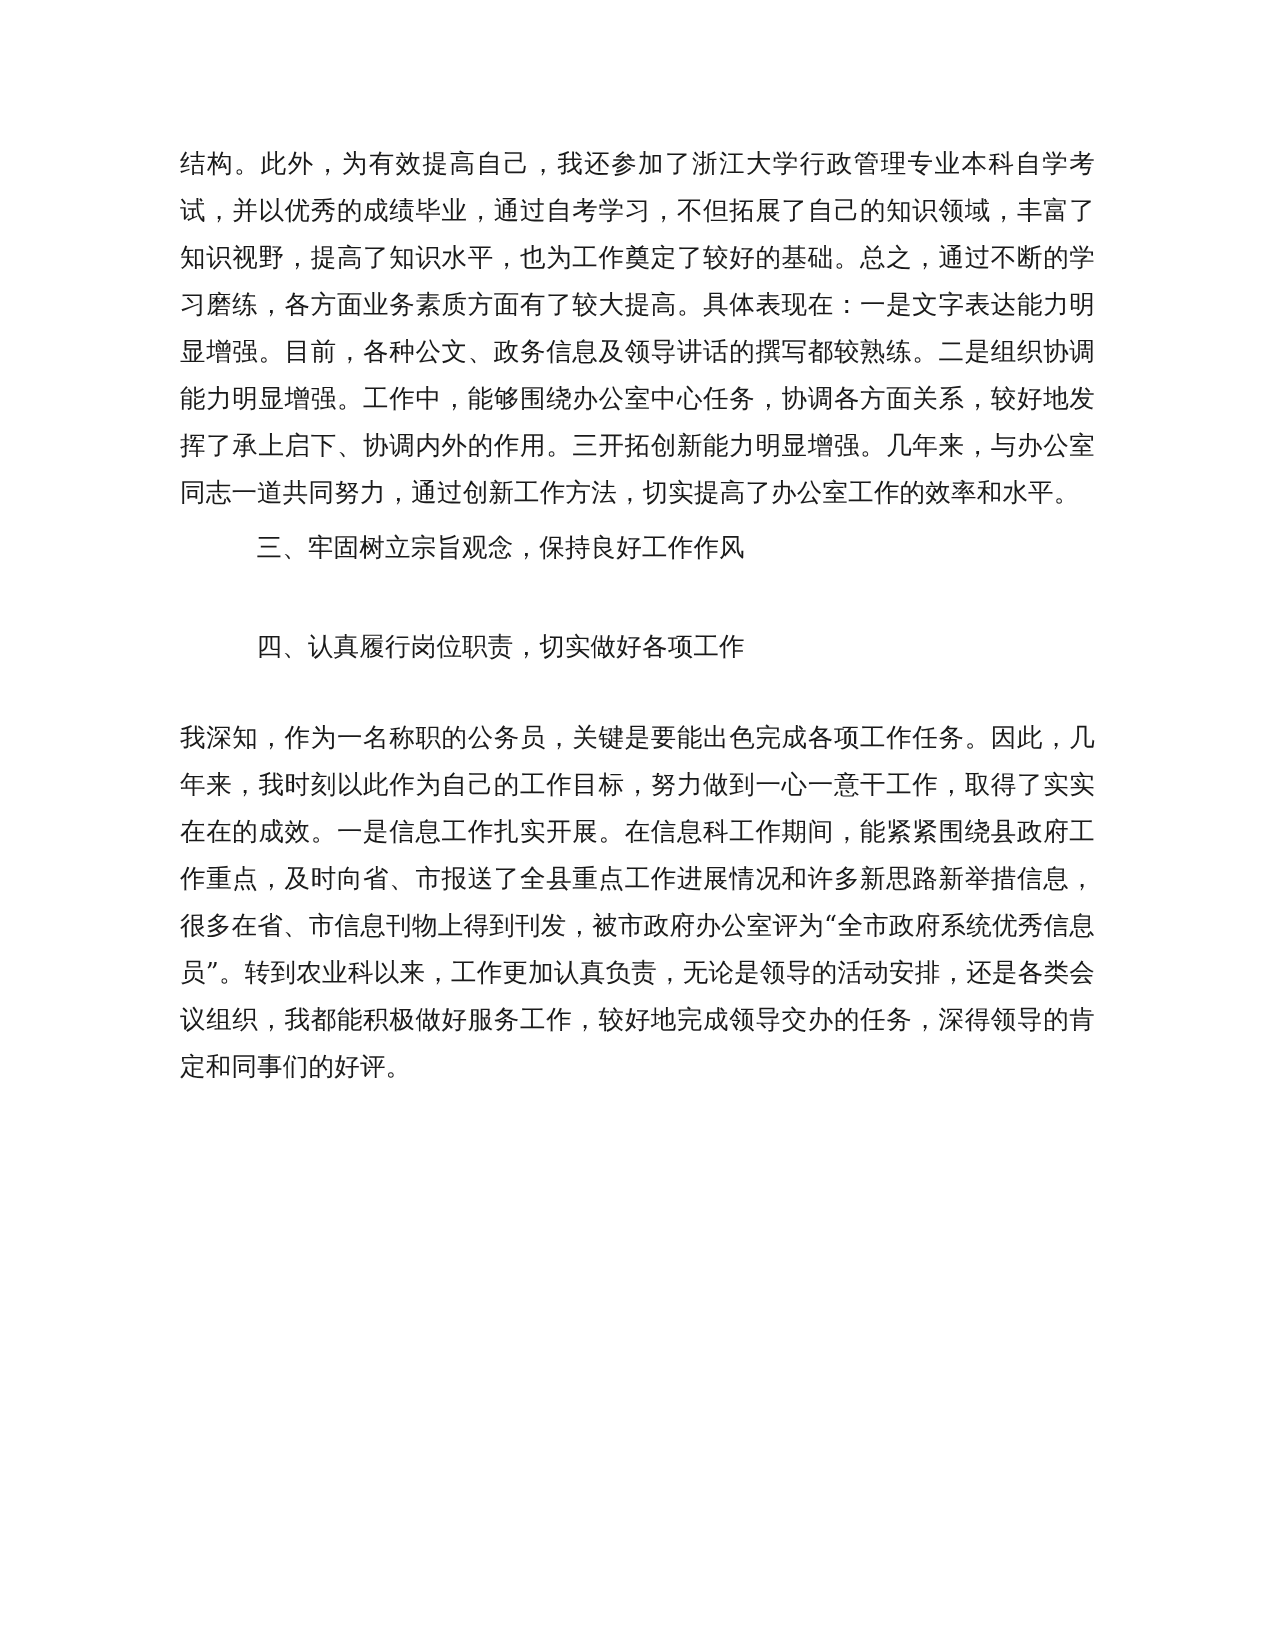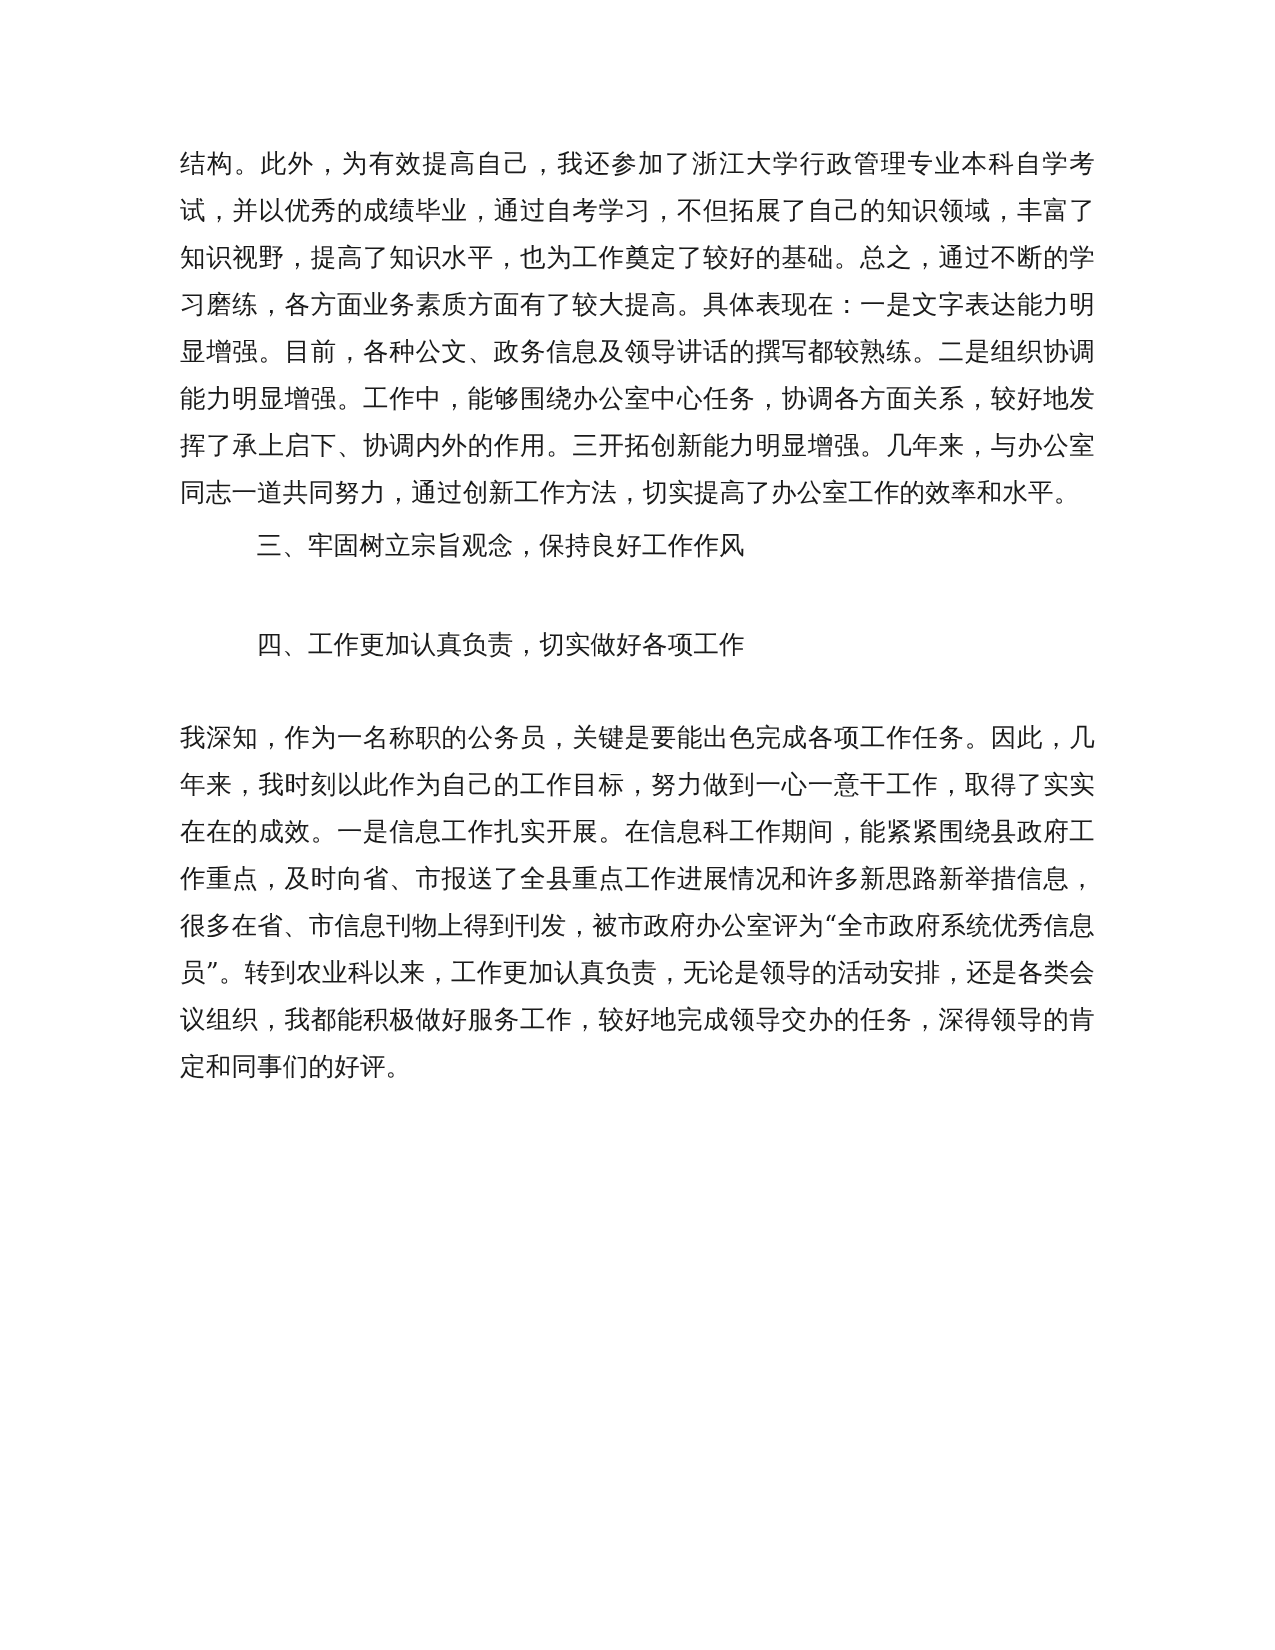--- a/index.html
+++ b/index.html
@@ -29,21 +29,20 @@
     line-height: 47px;
     text-align: justify;
     text-justify: inter-ideograph;
     letter-spacing: 0.2px;
   }
   p.para {
     text-indent: 0;
   }
   p.heading {
     text-indent: 3em;
-    font-family: Liberation Mono, monospace;
   }
   .gap-small { height: 8px; }
   .gap-large { height: 44px; }
 </style>
 </head>
 <body>
 
 <div class="page">
   <div class="doc-body">
 
@@ -51,20 +50,20 @@
 
     <div class="gap-small"></div>
 
     <p class="heading">三、牢固树立宗旨观念，保持良好工作作风</p>
 
     <div class="gap-large"></div>
 
 
     <div class="gap-small"></div>
 
-    <p class="heading">四、工作更加认真负责，切实做好各项工作</p>
+    <p class="heading">四、认真履行岗位职责，切实做好各项工作</p>
 
     <div class="gap-large"></div>
 
     <p class="para">我深知，作为一名称职的公务员，关键是要能出色完成各项工作任务。因此，几年来，我时刻以此作为自己的工作目标，努力做到一心一意干工作，取得了实实在在的成效。一是信息工作扎实开展。在信息科工作期间，能紧紧围绕县政府工作重点，及时向省、市报送了全县重点工作进展情况和许多新思路新举措信息，很多在省、市信息刊物上得到刊发，被市政府办公室评为“全市政府系统优秀信息员”。转到农业科以来，工作更加认真负责，无论是领导的活动安排，还是各类会议组织，我都能积极做好服务工作，较好地完成领导交办的任务，深得领导的肯定和同事们的好评。</p>
 
   </div>
 </div>
 
 </body></html>

